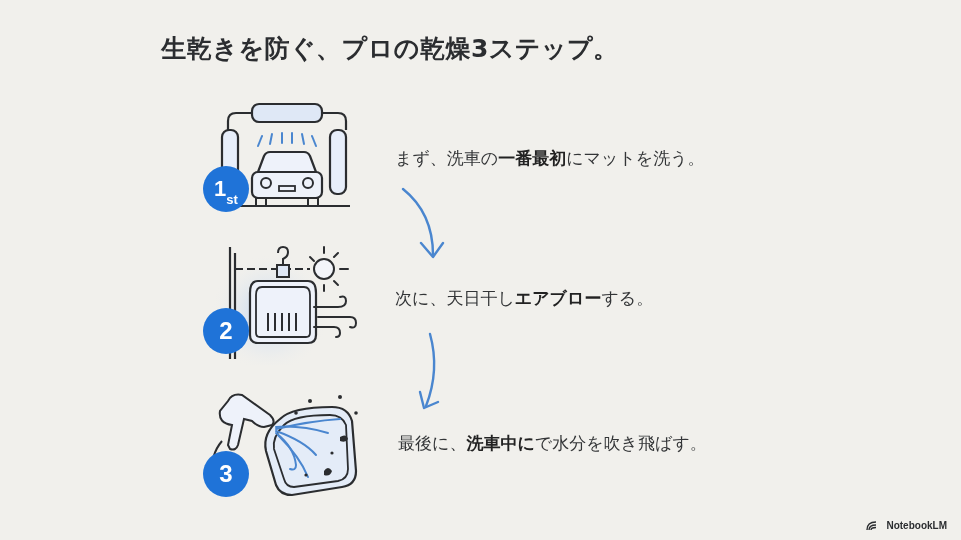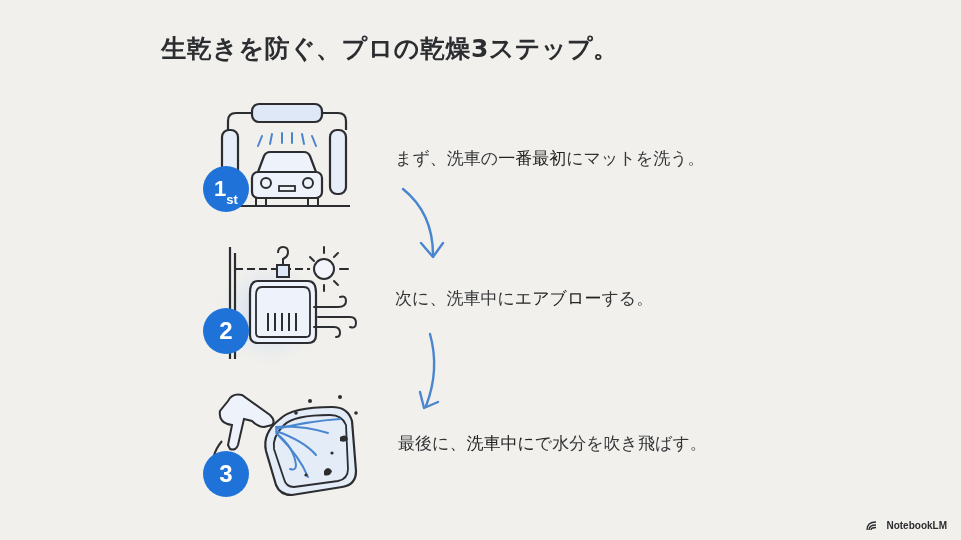--- a/index.html
+++ b/index.html
@@ -1,20 +1,20 @@
 <!DOCTYPE html>
 <html><head>
 <meta charset="utf-8">
 <style>
   html,body{margin:0;padding:0;}
   body{width:961px;height:540px;background:#f1f0ec;position:relative;overflow:hidden;font-family:"DejaVu Sans","Liberation Sans",sans-serif;color:#2f3134;}
   .title{position:absolute;left:0;width:780px;top:32px;text-align:center;font-size:25px;font-weight:bold;color:#2b2d30;letter-spacing:0.5px;}
   .icon{position:absolute;}
   .step-text{position:absolute;font-size:17px;color:#333537;white-space:nowrap;}
-  .step-text b{font-weight:normal;color:#222;}
+  .step-text b{font-weight:bold;color:#222;}
   .badge{position:absolute;width:46px;height:46px;border-radius:50%;background:#1f73d8;color:#fff;font-weight:bold;display:flex;align-items:center;justify-content:center;font-family:"Liberation Sans",sans-serif;}
   .arrow{position:absolute;}
   .brand{position:absolute;right:14px;bottom:9px;font-size:10px;font-weight:bold;color:#2b2d30;display:flex;align-items:center;gap:9px;font-family:"Liberation Sans",sans-serif;}
 </style>
 </head>
 <body>
 
 <div class="title">生乾きを防ぐ、プロの乾燥3ステップ。</div>
 
 <div class="icon" style="left:200px;top:100px;width:160px;height:115px;">
@@ -91,21 +91,21 @@
       <path d="M114 72 H138 Q146 72 146 66 Q146 60 140 62"></path>
       <path d="M118 82 H150 Q156 82 156 88 Q156 94 150 92"></path>
       <path d="M114 92 H134 Q140 92 140 98 Q140 102 136 102"></path>
     </g>
   </svg>
 </div>
 <div class="badge" style="left:203px;top:308px;font-size:24px;">
   <span>2</span>
 </div>
 <div class="step-text" style="left:395px;top:287px;">
-  <span>次に、洗車中に</span><b>エアブロー</b><span>する。</span>
+  <span>次に、天日干し</span><b>エアブロー</b><span>する。</span>
 </div>
 
 <svg class="arrow" style="left:410px;top:330px;" width="50" height="85" viewBox="0 0 50 85">
   <path d="M20 4 Q30 40 16 76" fill="none" stroke="#4a86cf" stroke-width="2.4" stroke-linecap="round"></path>
   <path d="M10 62 L14 78 L28 72" fill="none" stroke="#4a86cf" stroke-width="2.4" stroke-linecap="round" stroke-linejoin="round"></path>
 </svg>
 
 <div class="icon" style="left:200px;top:385px;width:170px;height:120px;">
   <svg width="170" height="120" viewBox="0 0 170 120">
     <path d="M80 34 Q92 22 132 22 Q148 22 152 36 L156 86 Q156 100 142 102 L92 110 Q80 110 76 100 L66 66 Q62 48 80 34Z" fill="#e4ecf8" stroke="#2b2d30" stroke-width="2.2"></path>

